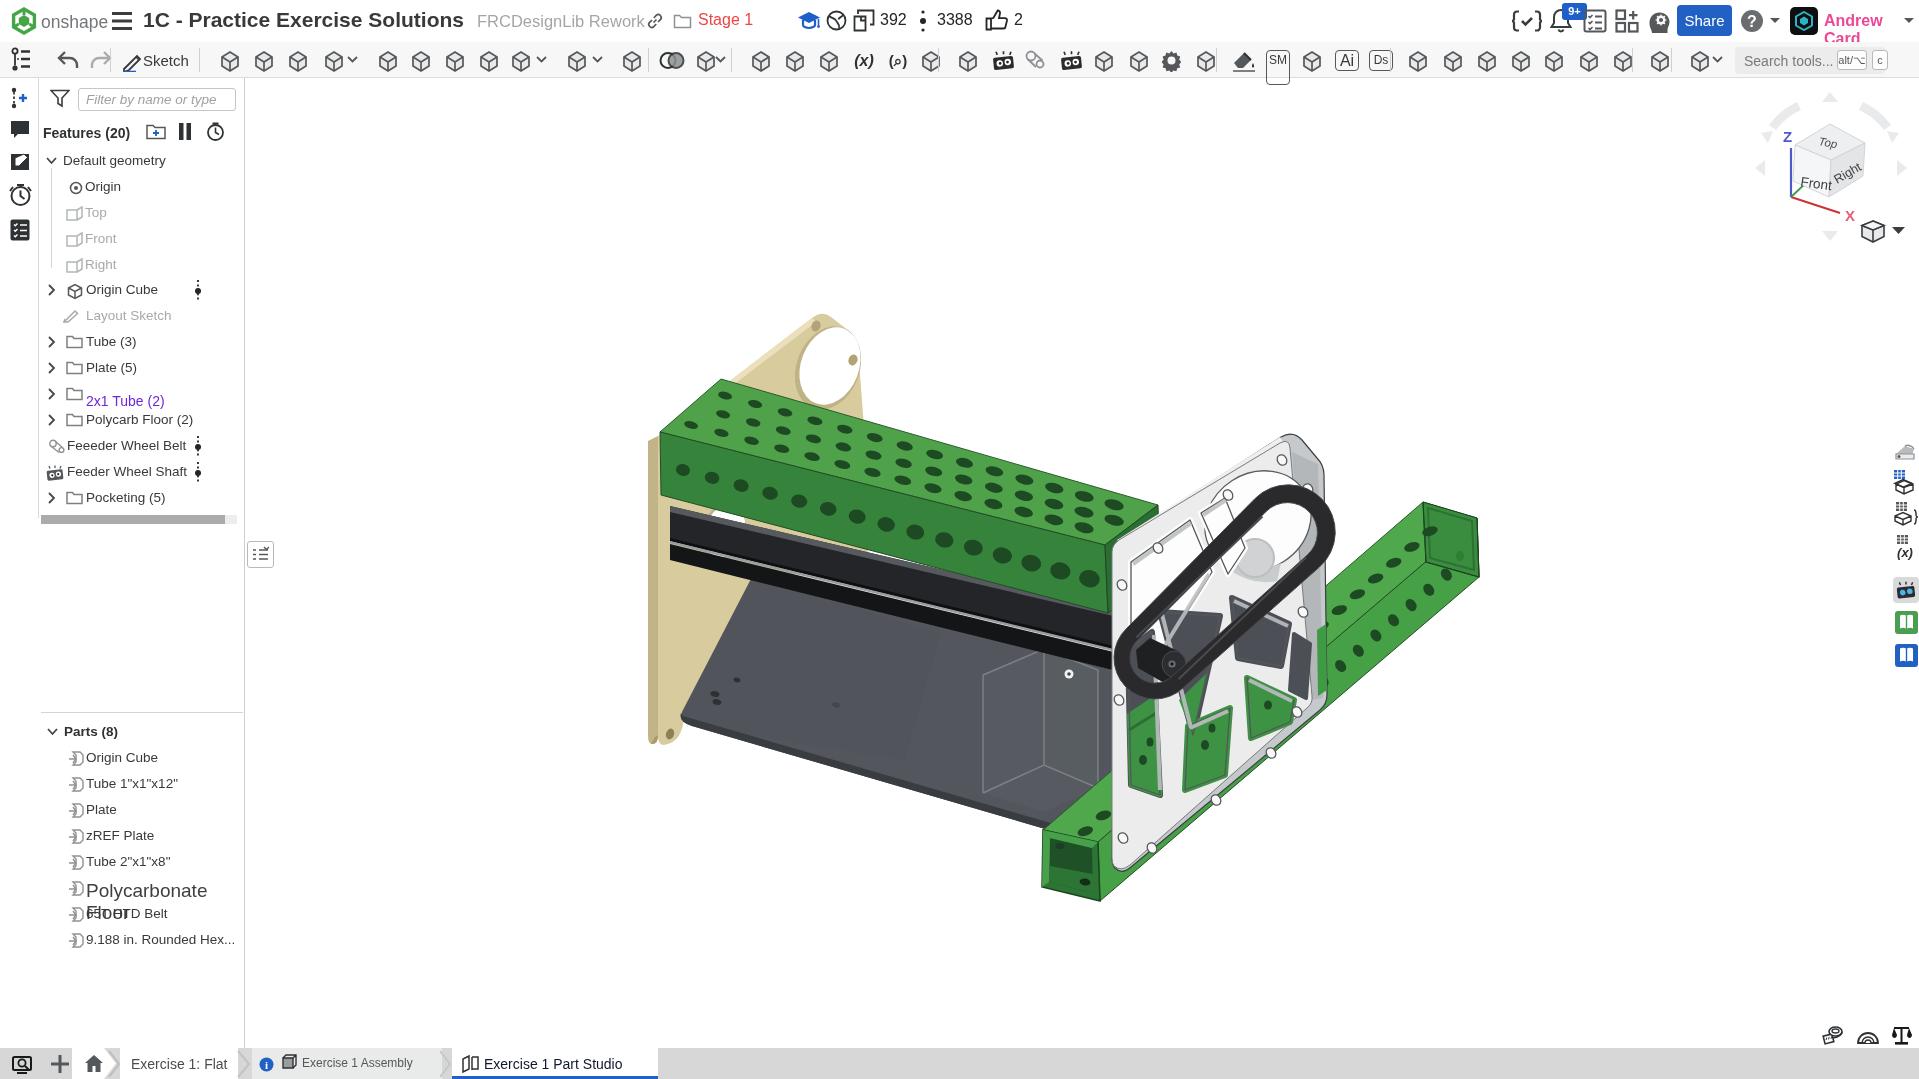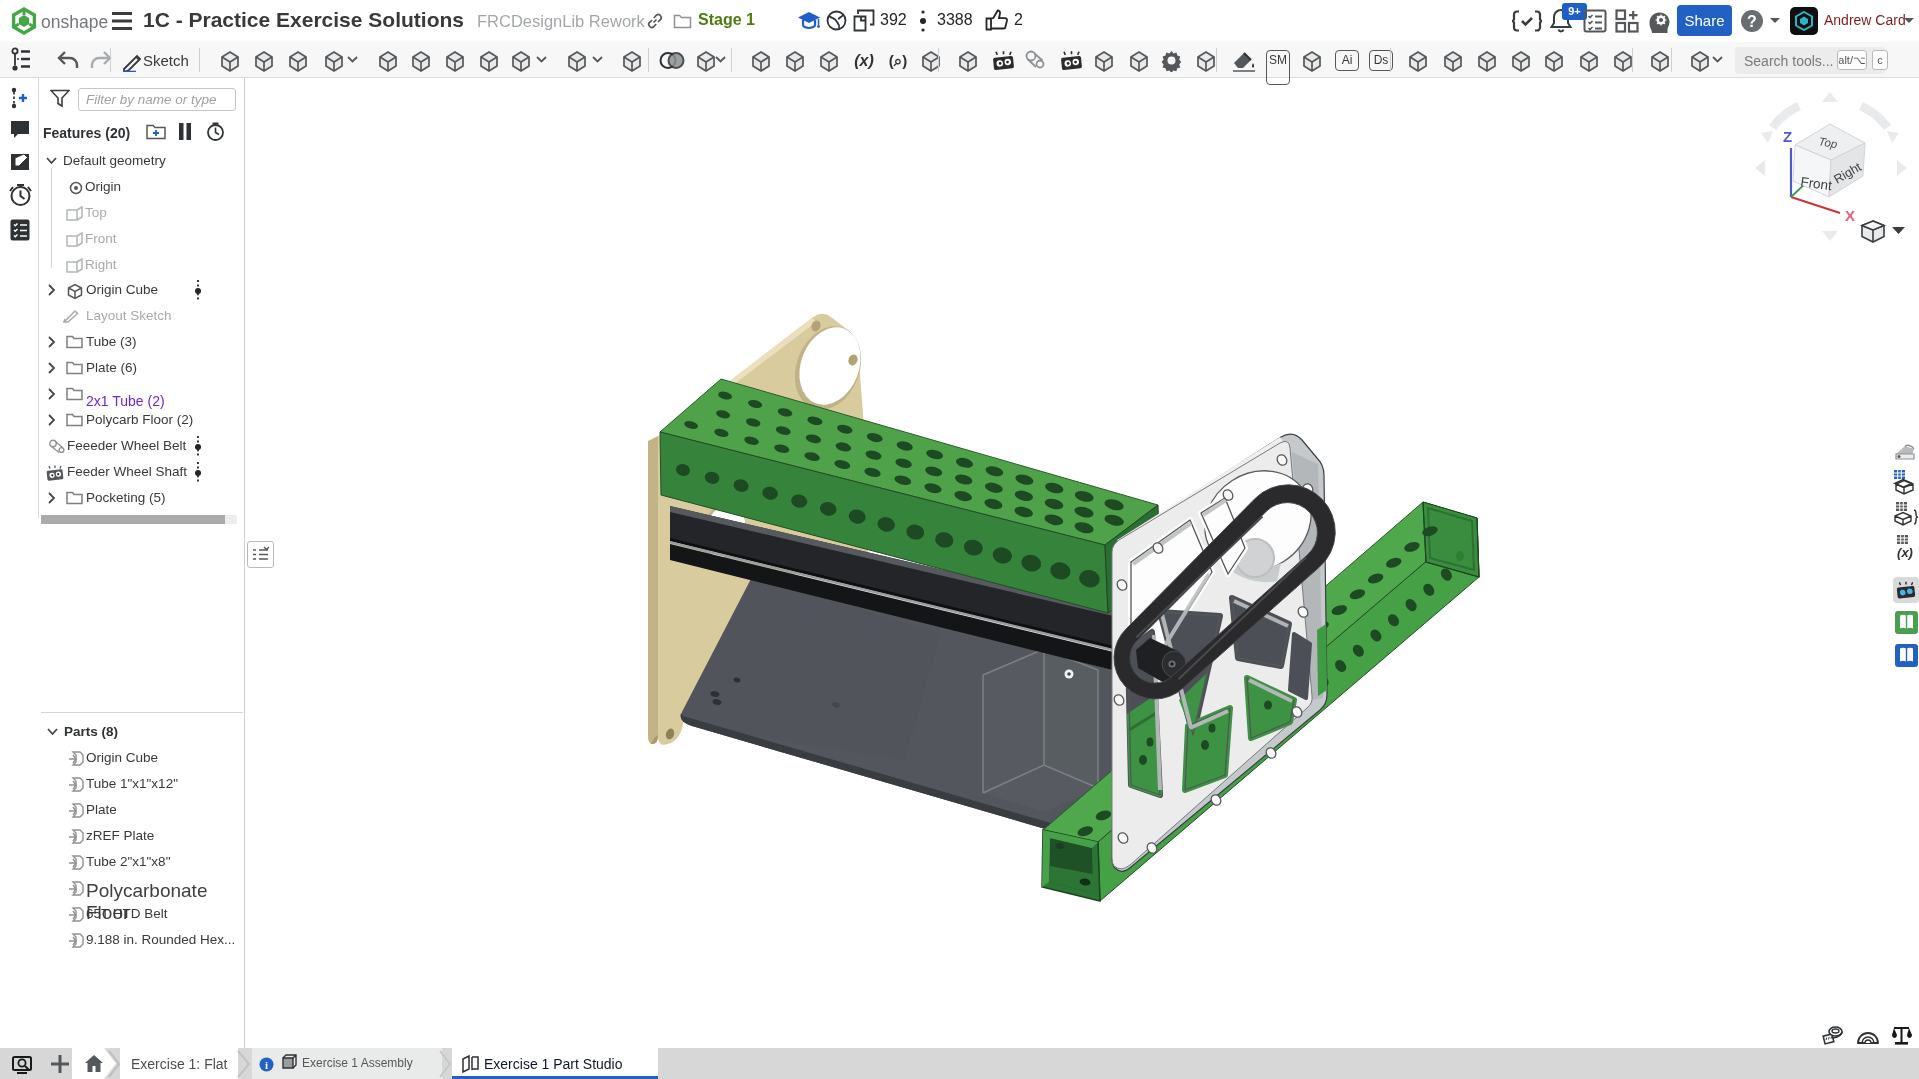--- a/index.html
+++ b/index.html
@@ -29,21 +29,21 @@
       <path d="M1,2.5h20M1,10h20M1,17.5h20" stroke="#3b3d3f" stroke-width="3"></path>
     </svg>
   <div class="abs" style="left:143px;top:8px;font-size:21px;font-weight:bold;color:#37393b;">1C - Practice Exercise Solutions</div>
   <div class="abs" style="left:477px;top:12px;font-size:16.5px;color:#a3a6a8;">FRCDesignLib Rework</div>
   <svg class="abs" style="left:646px;top:12px" width="18" height="18" viewBox="0 0 18 18">
       <path d="M7.5 10.5 10.5 7.5 M6 8l-2.6 2.6a3 3 0 0 0 4.2 4.2L10.2 12 M12 10l2.6-2.6a3 3 0 0 0-4.2-4.2L7.8 6" fill="none" stroke="#55585a" stroke-width="1.7"></path>
     </svg>
   <svg class="abs" style="left:673px;top:12px" width="19" height="17" viewBox="0 0 19 17">
       <path d="M1.5 3.5h5l2 2h9v10h-16z" fill="none" stroke="#8e9193" stroke-width="1.5"></path>
     </svg>
-  <div class="abs" style="left:698px;top:11px;font-size:16px;color:#4d7c0f;font-weight:bold;">Stage 1</div>
+  <div class="abs" style="left:698px;top:11px;font-size:16px;color:#ef4444;">Stage 1</div>
   <svg class="abs" style="left:797px;top:10px" width="24" height="21" viewBox="0 0 24 21">
       <path d="M12 2 23 7.5 12 13 1 7.5Z" fill="#1f5fc9"></path>
       <path d="M6 10v5c0 1.6 2.7 3 6 3s6-1.4 6-3v-5" fill="none" stroke="#1f5fc9" stroke-width="2.2"></path>
       <path d="M21.5 9v6" stroke="#1f5fc9" stroke-width="1.6"></path>
       <circle cx="21.5" cy="16.5" r="1.4" fill="#1f5fc9"></circle>
     </svg>
   <svg class="abs" style="left:826px;top:10px" width="21" height="21" viewBox="0 0 21 21">
       <circle cx="10.5" cy="10.5" r="9" fill="none" stroke="#2f3234" stroke-width="1.8"></circle>
       <path d="M3 6c3 2.5 6 2 7 4.5S14 14 13 18 M17.5 4.5C15 8 13 7 12.5 9.5" fill="none" stroke="#2f3234" stroke-width="1.8"></path>
     </svg>
@@ -95,21 +95,21 @@
       <text x="12" y="17.5" font-size="16" font-weight="bold" fill="#fff" text-anchor="middle">?</text>
     </svg>
   <svg class="abs" style="left:1769px;top:17px" width="12" height="8">
       <path d="M1 1l5 5 5-5z" fill="#55585a"></path>
     </svg>
   <div class="abs" style="left:1790px;top:7px;width:28px;height:28px;background:#0d0f10;border-radius:5px;"></div>
   <svg class="abs" style="left:1794px;top:11px" width="20" height="20" viewBox="0 0 20 20">
       <path d="M10 1 18 5.5v9L10 19 2 14.5v-9Z" fill="none" stroke="#2bb3c4" stroke-width="2"></path>
       <path d="M10 5.5 14 8v4l-4 2.5L6 12V8Z" fill="#2bb3c4"></path>
     </svg>
-  <div class="abs" style="left:1824px;top:12px;font-size:14px;color:#7f1d1d;">Andrew Card</div>
+  <div class="abs" style="left:1824px;top:12px;font-size:16px;color:#ec4899;font-weight:bold;">Andrew Card</div>
   <svg class="abs" style="left:1903px;top:17px" width="12" height="8">
       <path d="M1 1l5 5 5-5z" fill="#55585a"></path>
     </svg>
 </div>
 
 <div id="toolbar">
   <svg class="abs" style="left:8px;top:4px" width="26" height="27" viewBox="0 0 26 27">
       <circle cx="7" cy="5" r="2.6" fill="none" stroke="#2f3234" stroke-width="1.8"></circle>
       <path d="M7 7.6v12" stroke="#2f3234" stroke-width="1.8"></path>
       <circle cx="7" cy="22" r="2.6" fill="#2f3234"></circle>
@@ -267,21 +267,21 @@
         <path d="M2 14 12 4l7 7-8 8H6z" fill="#55585a"></path>
         <path d="M12 4l7 7" stroke="#2f3234" stroke-width="2"></path>
         <path d="M21 14c1.5 2.5 1.5 4.5 0 4.5s-1.5-2 0-4.5z" fill="#2f3234"></path>
         <path d="M1 22h22" stroke="#7d8082" stroke-width="2"></path>
       </svg>
       <div class="abs" style="left:1266px;top:8px;width:24px;height:35px;border:1.6px solid #55585a;border-radius:4px;font-size:12px;color:#37393b;text-align:center;line-height:19px;font-weight:500">SM</div>
       <svg class="abs" style="left:1300px;top:7px" width="24" height="24" viewBox="0 0 24 24">
         <path d="M4 8l8-5 8 5v9l-8 5-8-5z" fill="#e8e9ea" stroke="#55585a" stroke-width="1.7"></path>
         <path d="M4 8l8 5 8-5M12 13v9" fill="none" stroke="#55585a" stroke-width="1.7"></path>
       </svg>
-      <div class="abs" style="left:1335px;top:8px;width:24px;height:21px;border:1.6px solid #55585a;border-radius:4px;font-size:12px;color:#37393b;text-align:center;line-height:19px;font-weight:500">Ai</div>
+      <div class="abs" style="left:1335px;top:8px;width:24px;height:21px;border:1.6px solid #55585a;border-radius:4px;font-size:16px;color:#37393b;text-align:center;line-height:19px;font-weight:500">Ai</div>
       <div class="abs" style="left:1369px;top:8px;width:24px;height:21px;border:1.6px solid #55585a;border-radius:4px;font-size:12px;color:#37393b;text-align:center;line-height:19px;font-weight:500">Ds</div>
       <div class="abs" style="left:1390px;top:6px;width:1px;height:24px;background:#d0d0d0"></div>
       <svg class="abs" style="left:1406px;top:7px" width="24" height="24" viewBox="0 0 24 24">
         <path d="M4 8l8-5 8 5v9l-8 5-8-5z" fill="#e8e9ea" stroke="#55585a" stroke-width="1.7"></path>
         <path d="M4 8l8 5 8-5M12 13v9" fill="none" stroke="#55585a" stroke-width="1.7"></path>
       </svg>
       <svg class="abs" style="left:1441px;top:7px" width="24" height="24" viewBox="0 0 24 24">
         <path d="M4 8l8-5 8 5v9l-8 5-8-5z" fill="#e8e9ea" stroke="#55585a" stroke-width="1.7"></path>
         <path d="M4 8l8 5 8-5M12 13v9" fill="none" stroke="#55585a" stroke-width="1.7"></path>
       </svg>
@@ -436,21 +436,21 @@
       </div>
       <div class="abs" style="left:47px;top:256px;font-size:13.5px;color:#37393b">Tube (3)</div>
       <svg class="abs" style="left:9px;top:284px" width="8" height="12">
         <path d="M1 1l5 5-5 5" fill="none" stroke="#44474a" stroke-width="1.8"></path>
       </svg>
       <div class="abs" style="left:27px;top:283px">
         <svg width="17" height="14" viewBox="0 0 17 14">
           <path d="M1 1.5h5.5l1.5 2h8v9H1z" fill="none" stroke="#7d8082" stroke-width="1.5"></path>
         </svg>
       </div>
-      <div class="abs" style="left:47px;top:282px;font-size:13.5px;color:#37393b">Plate (6)</div>
+      <div class="abs" style="left:47px;top:282px;font-size:13.5px;color:#37393b">Plate (5)</div>
       <svg class="abs" style="left:9px;top:310px" width="8" height="12">
         <path d="M1 1l5 5-5 5" fill="none" stroke="#44474a" stroke-width="1.8"></path>
       </svg>
       <div class="abs" style="left:27px;top:309px">
         <svg width="17" height="14" viewBox="0 0 17 14">
           <path d="M1 1.5h5.5l1.5 2h8v9H1z" fill="none" stroke="#7d8082" stroke-width="1.5"></path>
         </svg>
       </div>
       <div class="abs" style="left:47px;top:315px;font-size:14px;color:#6d28d9">2x1 Tube (2)</div>
       <svg class="abs" style="left:9px;top:336px" width="8" height="12">

